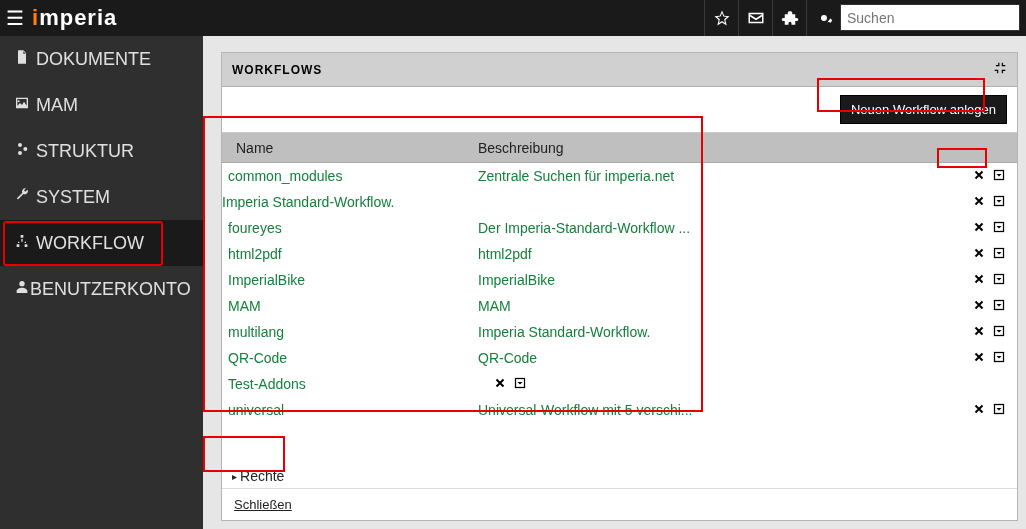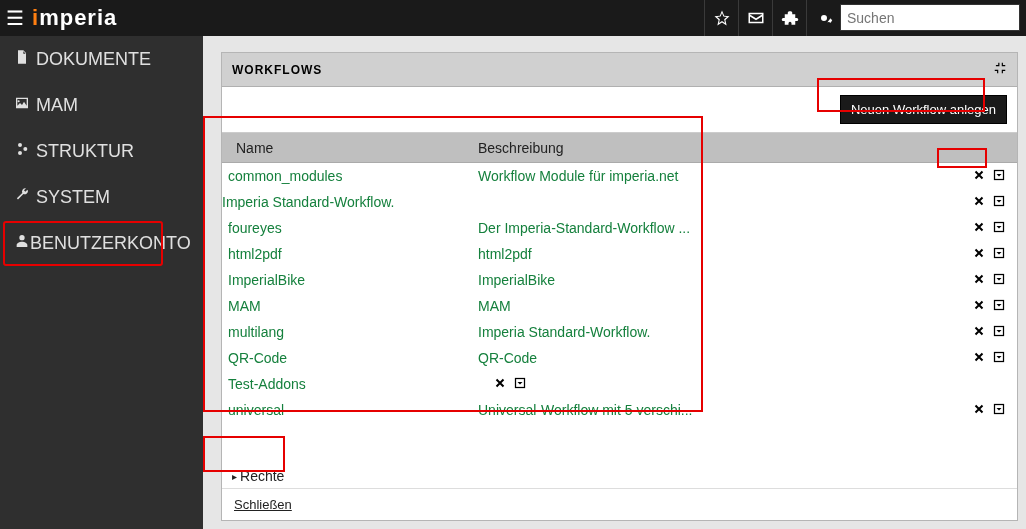--- a/index.html
+++ b/index.html
@@ -108,20 +108,26 @@
             <path d="M9 3a3 3 0 1 1 0 6 3 3 0 0 1 0-6zm8 6a3 3 0 1 1 0 6 3 3 0 0 1 0-6zm-8 6a3 3 0 1 1 0 6 3 3 0 0 1 0-6z"></path>
           </svg></span>
       <span>STRUKTUR</span>
     </div>
     <div class="sidebar-item">
       <span class="sicon"><svg viewBox="0 0 24 24">
             <path d="M21 6a5 5 0 0 1-6.9 4.6L6 18.7 4.3 17l8.1-8.1A5 5 0 0 1 18 2l-3 3 2 2 3-3a5 5 0 0 1 1 2z"></path>
           </svg></span>
       <span>SYSTEM</span>
     </div>
+    <div class="sidebar-item active">
+      <span class="sicon"><svg viewBox="0 0 24 24">
+            <path d="M10 3h4v4h-4V3zM4 17h4v4H4v-4zm12 0h4v4h-4v-4zm-5-8h2v4h5v2h-2v-2H8v2H6v-2h5v-4z"></path>
+          </svg></span>
+      <span>WORKFLOW</span>
+    </div>
     <div class="sidebar-item">
       <span class="sicon"><svg viewBox="0 0 24 24">
             <path d="M12 3a4 4 0 1 1 0 8 4 4 0 0 1 0-8zm0 10c4 0 8 2 8 5v3H4v-3c0-3 4-5 8-5z"></path>
           </svg></span>
       <span>BENUTZERKONTO</span>
     </div>
   </div>
 
   <div class="main">
     <div class="panel">
@@ -138,21 +144,21 @@
         <button class="new-btn">Neuen Workflow anlegen</button>
       </div>
       <div class="grid-head">
         <div class="col-name">Name</div>
         <div class="col-desc">Beschreibung</div>
         <div class="col-actions"></div>
       </div>
       <div class="rows" id="rows">
           <div class="row">
             <div class="col-name">common_modules</div>
-            <div class="col-desc">Workflow Module für imperia.net</div>
+            <div class="col-desc">Zentrale Suchen für imperia.net</div>
             <div class="acts">
               <span><svg viewBox="0 0 24 24">
                   <path d="M5 5l14 14m0-14L5 19" stroke="#000" stroke-width="4" fill="none"></path>
                 </svg></span>
               <span><svg viewBox="0 0 24 24">
                   <rect x="3" y="3" width="18" height="18" fill="none" stroke="#000" stroke-width="2.5"></rect>
                   <path d="M7 10l5 5 5-5z"></path>
                 </svg></span>
             </div>
           </div>

